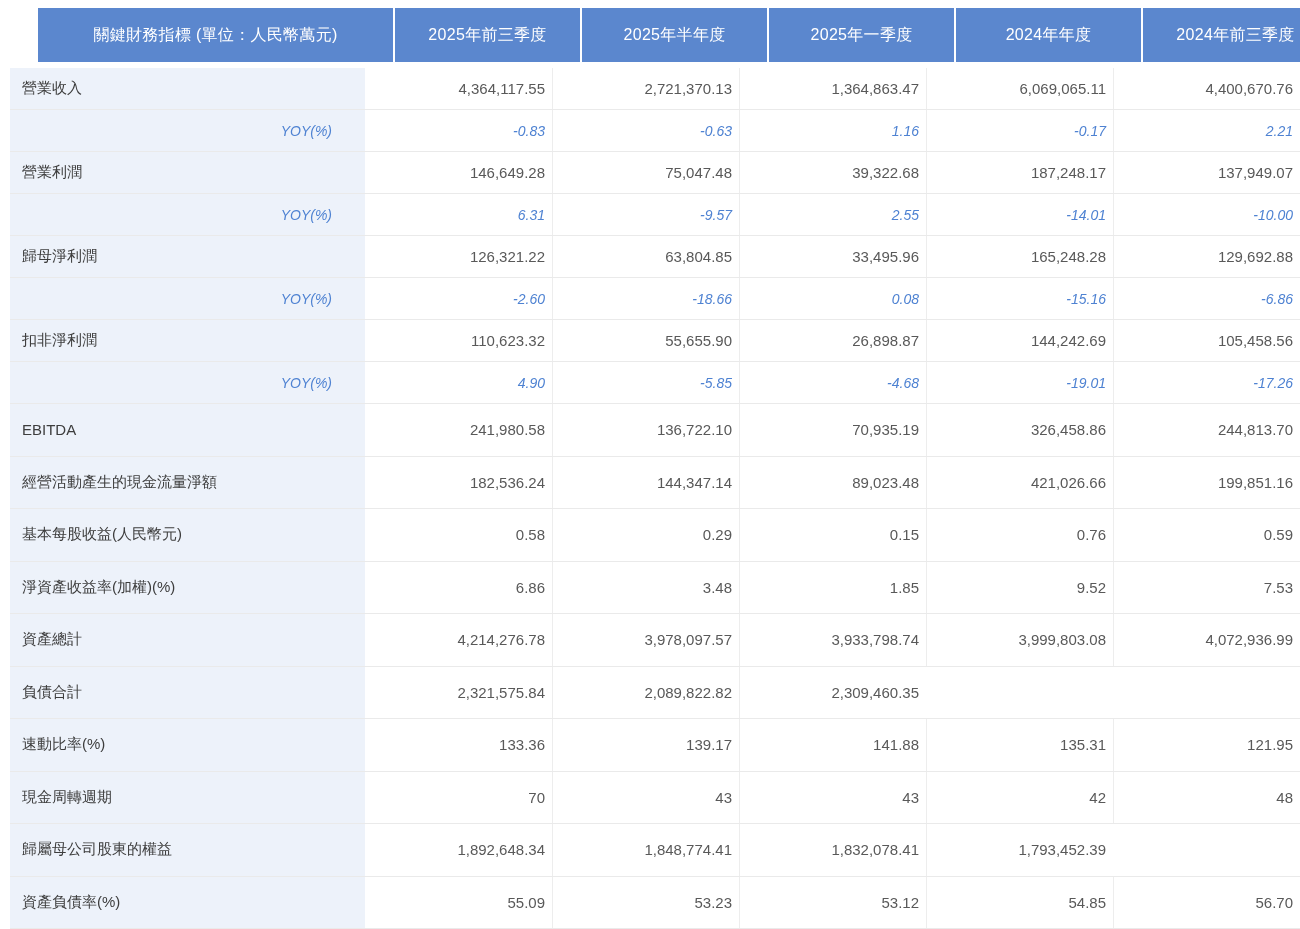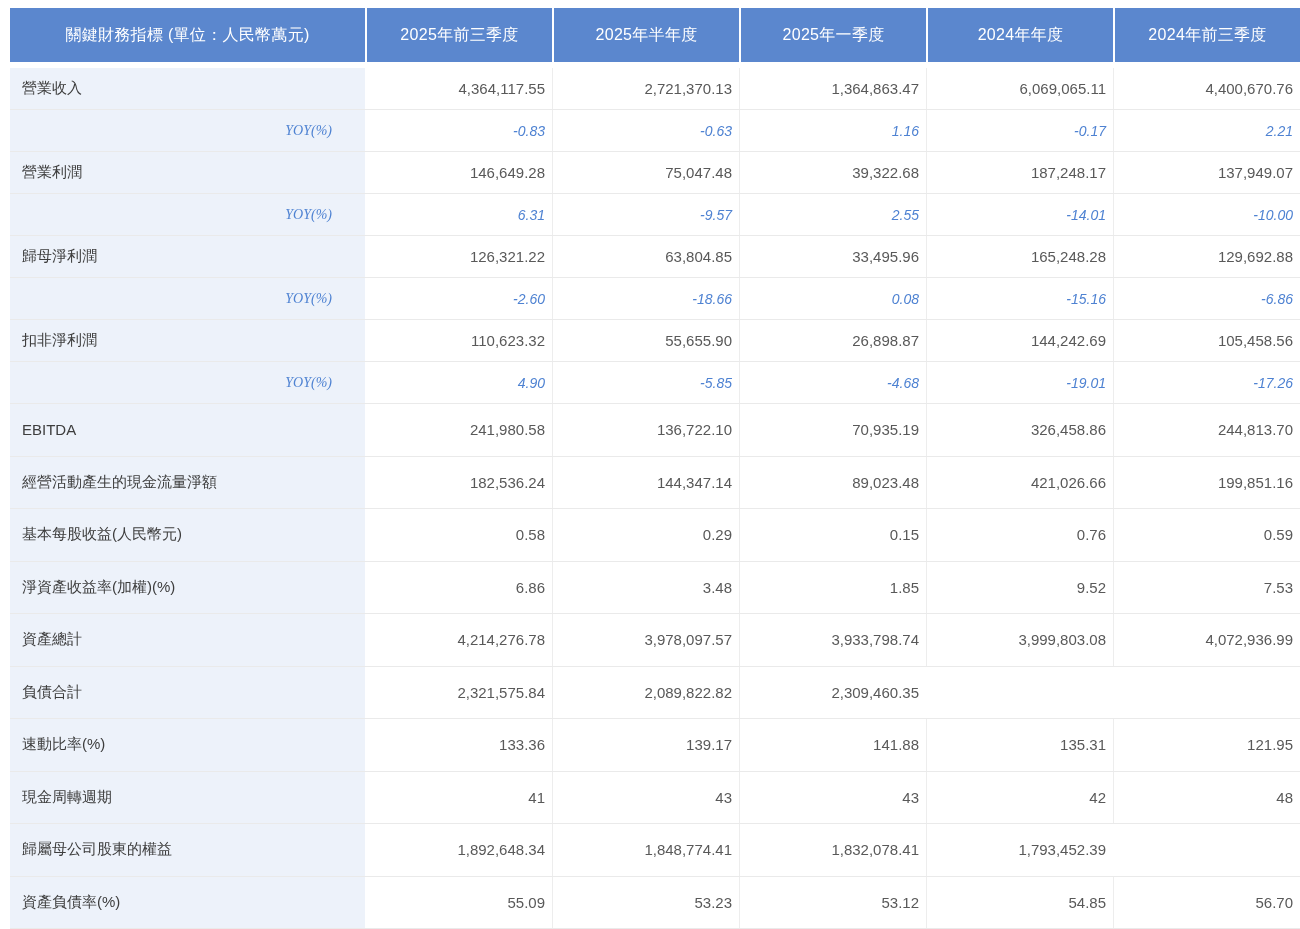--- a/index.html
+++ b/index.html
@@ -9,20 +9,21 @@
     -webkit-font-smoothing: antialiased;
   }
   .page { margin: 8px 0 0 10px; width: 1290px; }
 
   
   .thead {
     display: grid;
     grid-template-columns: 355px repeat(5, 187px);
     height: 54px;
     margin-bottom: 6px;
+    margin-left: 28px;
   }
   .th {
     box-sizing: border-box;
     background: var(--header-bg, #5B87CE);
     color: var(--header-text, #fff);
     display: flex; align-items: center; justify-content: center;
     font-size: 16px;
     letter-spacing: 0.3px;
   }
   .th + .th { border-left: 2px solid #ffffff; text-align: center; }
@@ -59,21 +60,20 @@
   .td.val + .td.val { border-left: 1px solid #EDEDED; }
 
   
   .tr.yoy .td.label {
     justify-content: flex-end;
     padding-right: 33px;
     padding-left: 16px;
     font-style: italic;
     font-size: 14px;
     color: var(--yoy-text, #4E82D2);
-    font-family: Liberation Serif, serif;
   }
   .tr.yoy .td.val {
     font-style: italic;
     font-size: 14px;
     color: var(--yoy-text, #4E82D2);
     padding-left: 44px;
   }
 </style>
 </head>
 <body>
@@ -203,21 +203,21 @@
       <div class="tr row-s">
     <div class="td label">速動比率(%)</div>
     <div class="td val">133.36</div>
     <div class="td val">139.17</div>
     <div class="td val">141.88</div>
     <div class="td val">135.31</div>
     <div class="td val">121.95</div>
   </div>
       <div class="tr row-s">
     <div class="td label">現金周轉週期</div>
-    <div class="td val">41</div>
+    <div class="td val">70</div>
     <div class="td val">43</div>
     <div class="td val">43</div>
     <div class="td val">42</div>
     <div class="td val">48</div>
   </div>
       <div class="tr row-s">
     <div class="td label">歸屬母公司股東的權益</div>
     <div class="td val">1,892,648.34</div>
     <div class="td val">1,848,774.41</div>
     <div class="td val">1,832,078.41</div>

